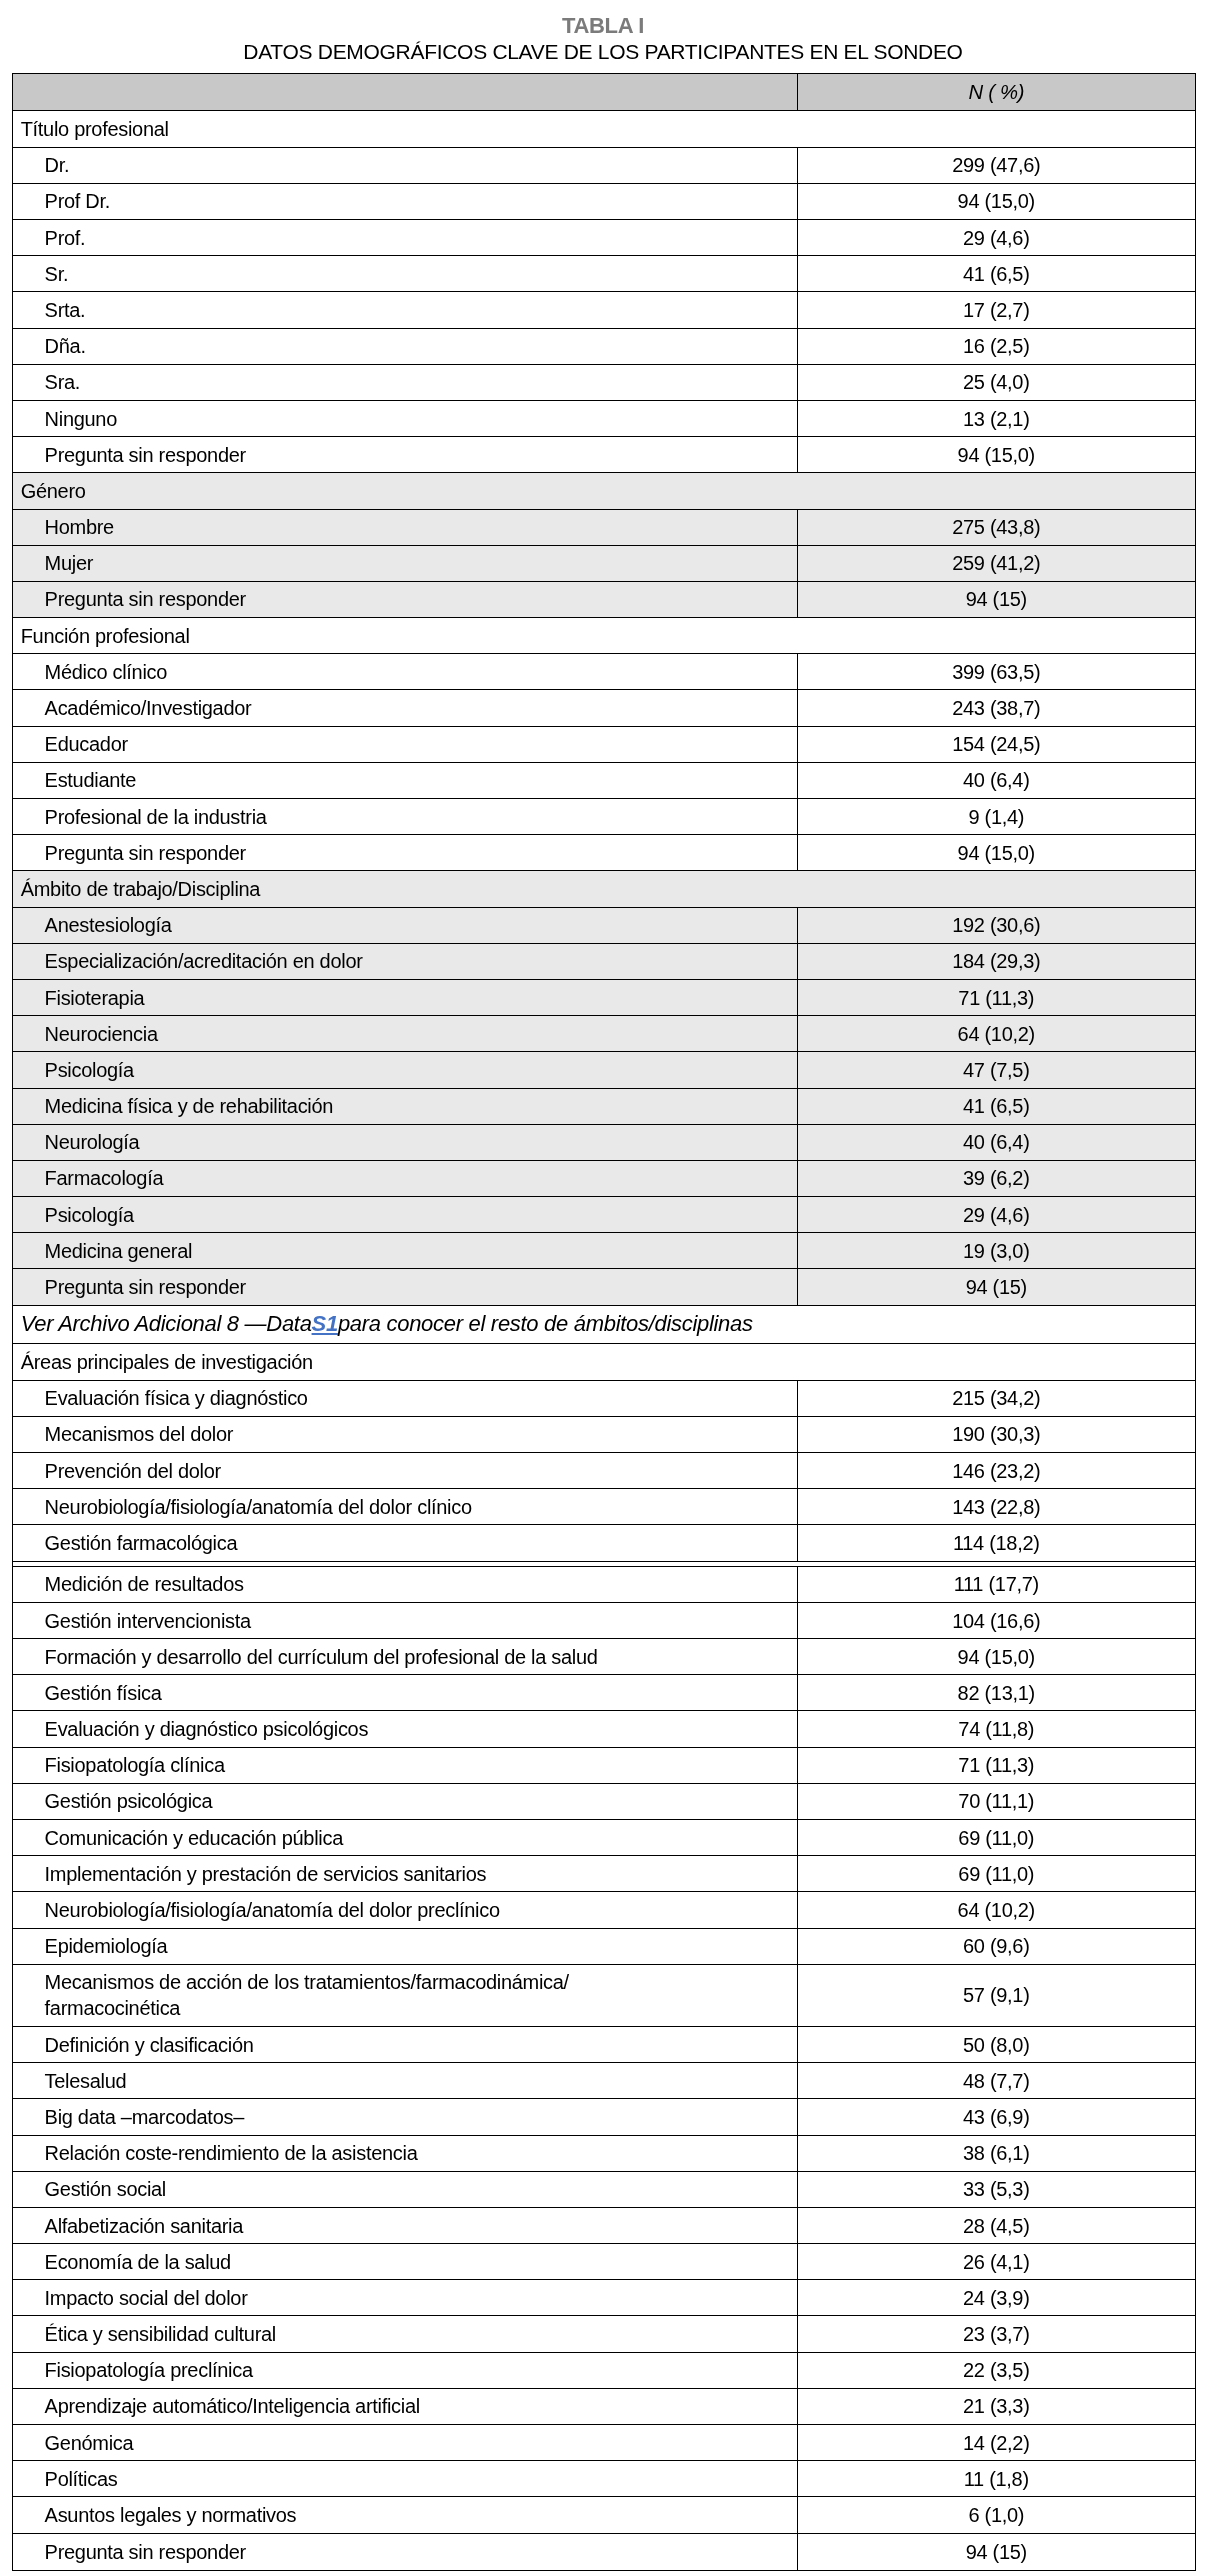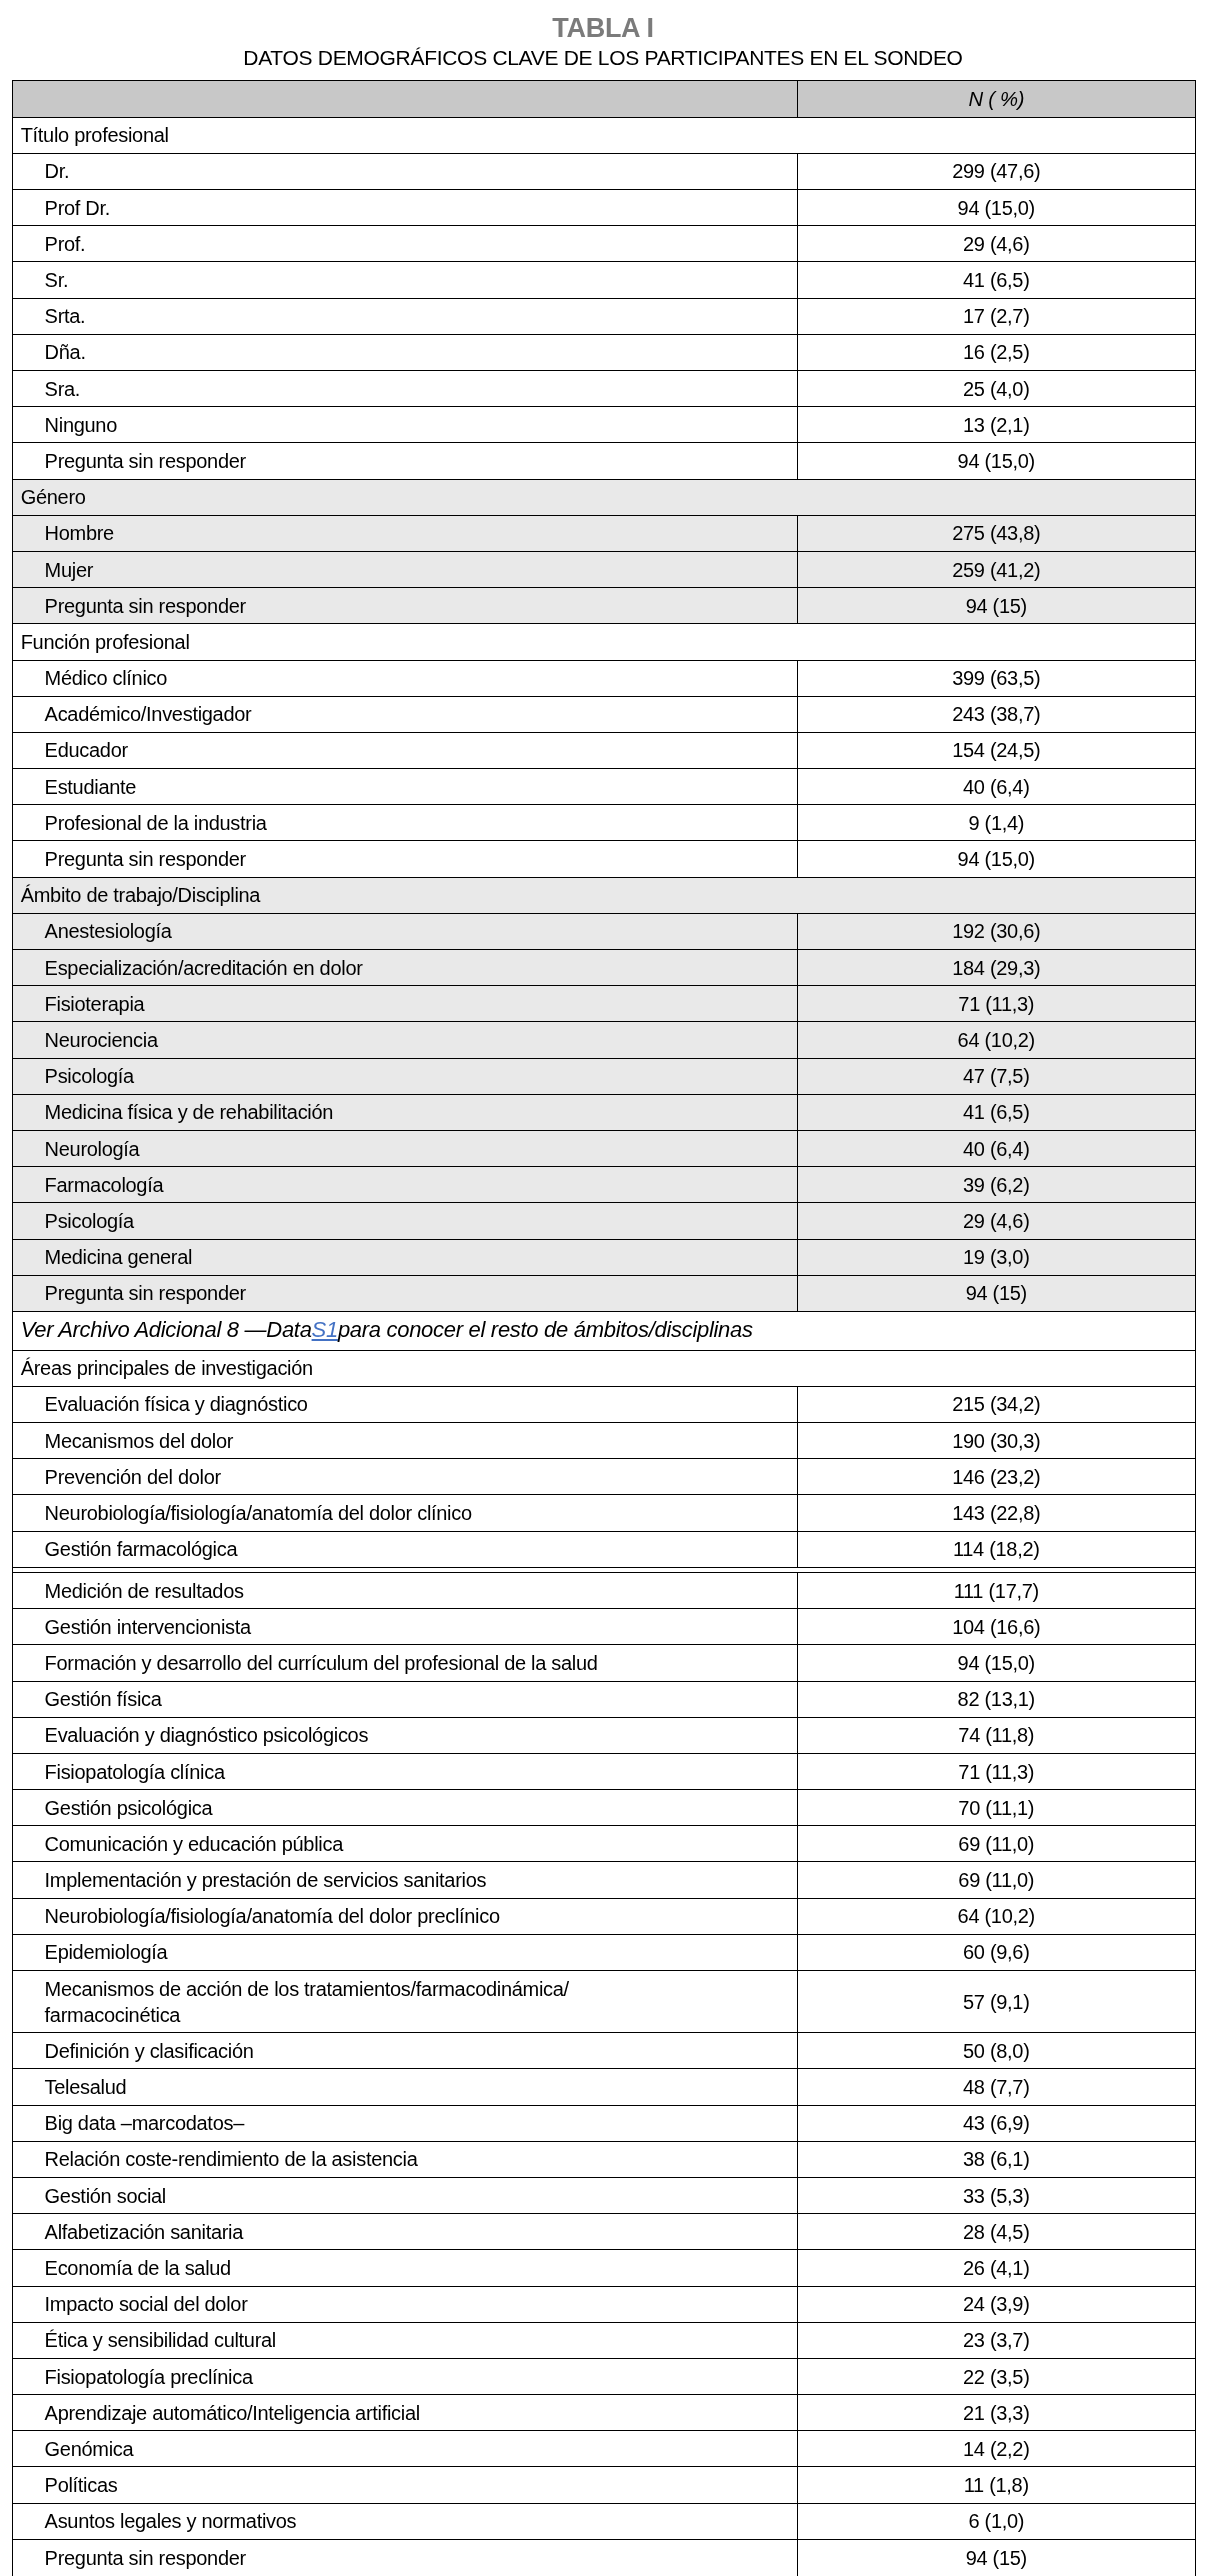--- a/index.html
+++ b/index.html
@@ -16,21 +16,21 @@
     font-family:"Liberation Sans", sans-serif;
     color:#000;
     -webkit-font-smoothing:antialiased;
   }
   .titles{
     padding-top:11.6px;
     text-align:center;
     line-height:1.25;
   }
   .t1{
-    font-size:27px;
+    font-size:22px;
     font-weight:bold;
     color:var(--title-gray);
     letter-spacing:-0.3px;
   }
   .t2{
     font-size:21px;
     font-weight:normal;
     color:#000;
     letter-spacing:-0.3px;
   }
@@ -81,20 +81,21 @@
   }
   .row.note .cell.full{
     font-style:italic;
     font-size:22px;
   }
   .link{
     color:var(--link);
     text-decoration:underline;
     font-style:italic;
     cursor:pointer;
+    font-weight:bold;
   }
   .gap{
     height:5.2px;
     background:#fff;
     border-bottom:1.7px solid var(--border);
   }
 </style>
 </head>
 <body>
 

